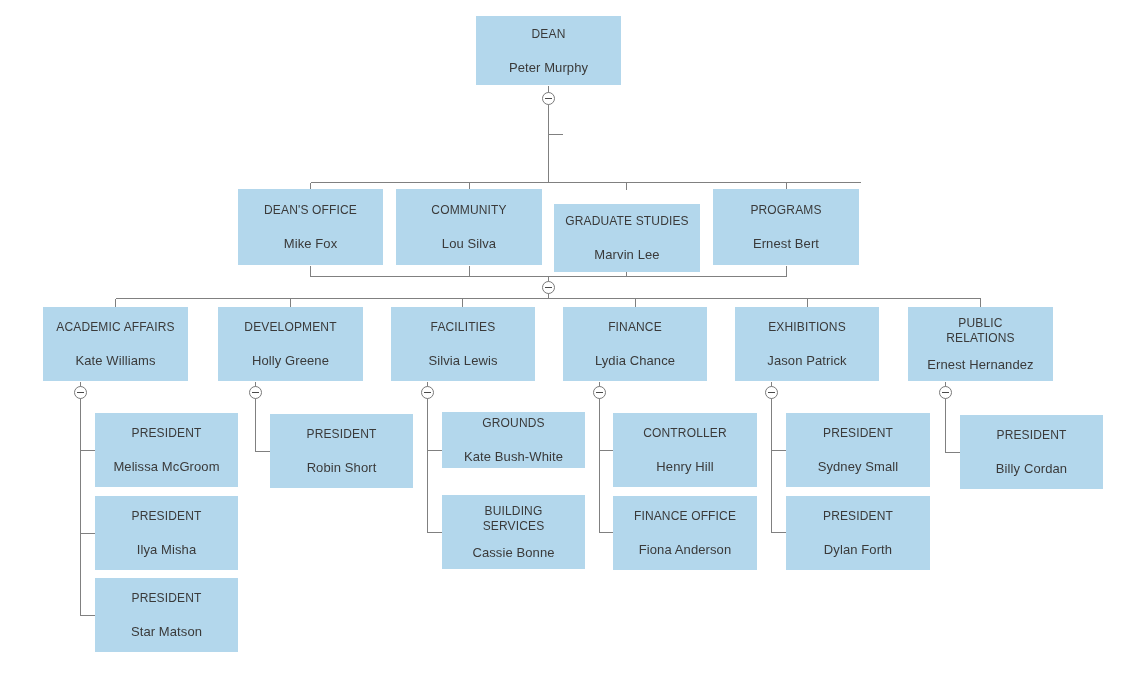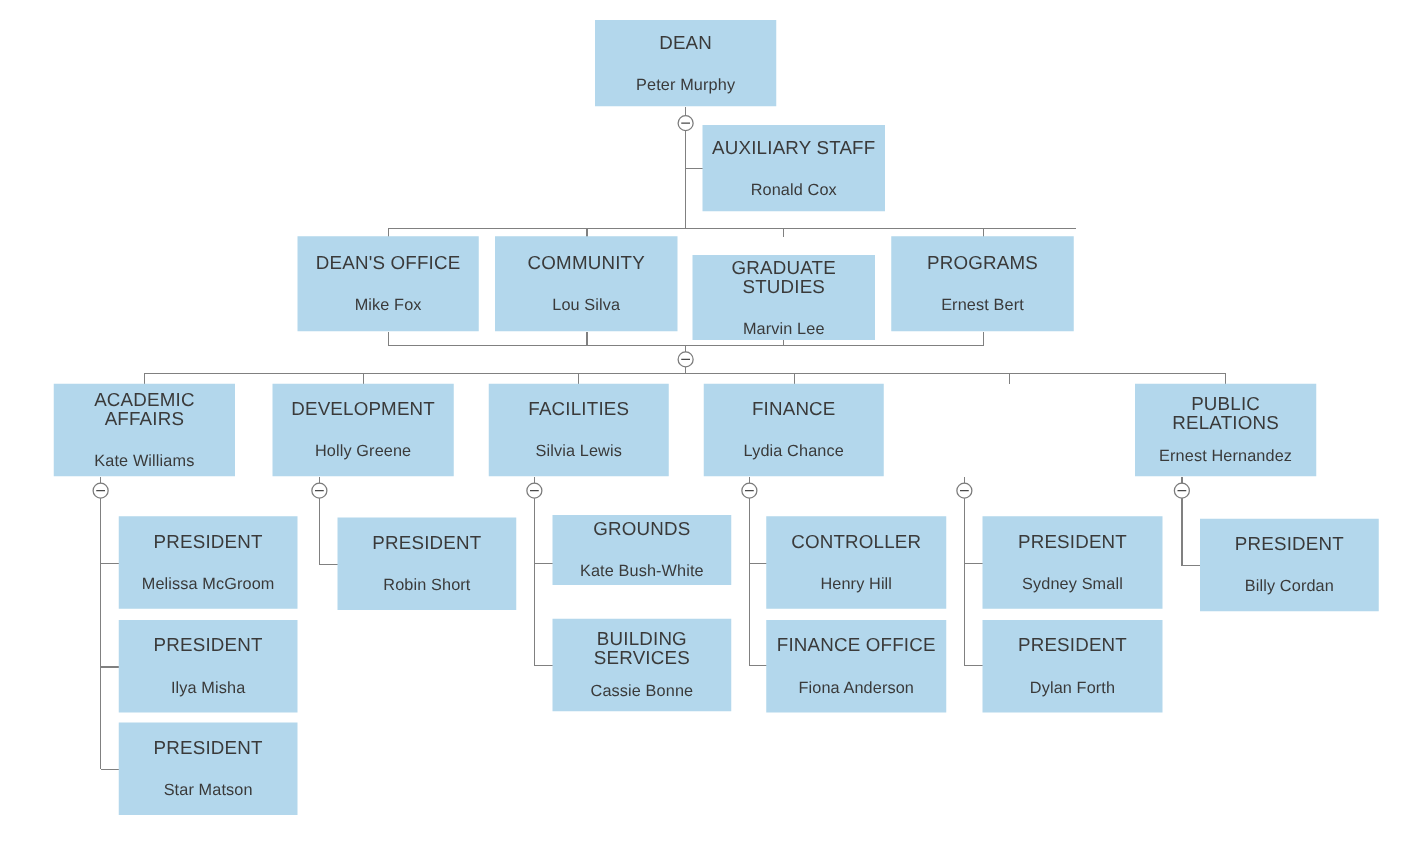--- a/index.html
+++ b/index.html
@@ -34,21 +34,21 @@
     background: #b3d7ec;
     display: flex;
     flex-direction: column;
     align-items: center;
     justify-content: center;
     text-align: center;
     color: #3a3a3a;
     overflow: hidden;
   }
   .node .node-title {
-    font-size: 15px;
+    font-size: 12px;
     line-height: 15px;
     letter-spacing: 0.15px;
     white-space: pre-line;
   }
   .node .node-name {
     font-size: 13px;
     line-height: 15px;
     letter-spacing: 0.1px;
     margin-top: 18px;
   }
@@ -132,24 +132,20 @@
     </g>
   </svg>
 
   <div class="node" style="left:476px; top:16px; width:145px; height:69px;">
     <div class="node-title">DEAN</div>
     <div class="node-name">Peter Murphy</div>
   </div>
 
   <div class="toggle" style="left:542px; top:92px;"></div>
 
-  <div class="node" style="left:562px; top:100px; width:146px; height:69px;">
-    <div class="node-title">AUXILIARY STAFF</div>
-    <div class="node-name">Ronald Cox</div>
-  </div>
 
   <div class="node" style="left:238px; top:189px; width:145px; height:76px;">
     <div class="node-title">DEAN'S OFFICE</div>
     <div class="node-name">Mike Fox</div>
   </div>
 
   <div class="node" style="left:396px; top:189px; width:146px; height:76px;">
     <div class="node-title">COMMUNITY</div>
     <div class="node-name">Lou Silva</div>
   </div>
@@ -179,20 +175,24 @@
   <div class="node" style="left:391px; top:307px; width:144px; height:74px;">
     <div class="node-title">FACILITIES</div>
     <div class="node-name">Silvia Lewis</div>
   </div>
 
   <div class="node" style="left:563px; top:307px; width:144px; height:74px;">
     <div class="node-title">FINANCE</div>
     <div class="node-name">Lydia Chance</div>
   </div>
 
+  <div class="node" style="left:735px; top:307px; width:144px; height:74px;">
+    <div class="node-title">EXHIBITIONS</div>
+    <div class="node-name">Jason Patrick</div>
+  </div>
 
   <div class="node two-line" style="left:908px; top:307px; width:145px; height:74px;">
     <div class="node-title">PUBLIC
 RELATIONS</div>
     <div class="node-name">Ernest Hernandez</div>
   </div>
 
   <div class="toggle" style="left:74px; top:386px;"></div>
   <div class="toggle" style="left:249px; top:386px;"></div>
   <div class="toggle" style="left:421px; top:386px;"></div>

